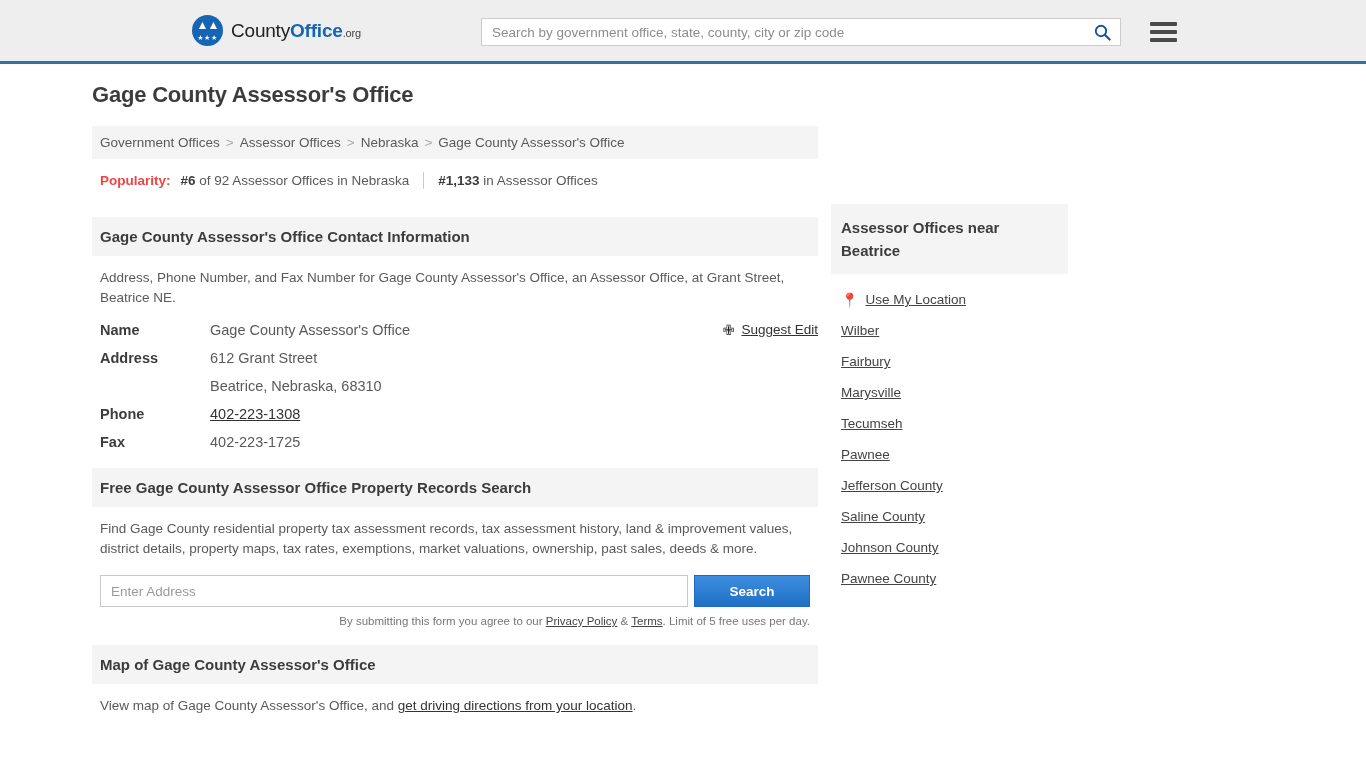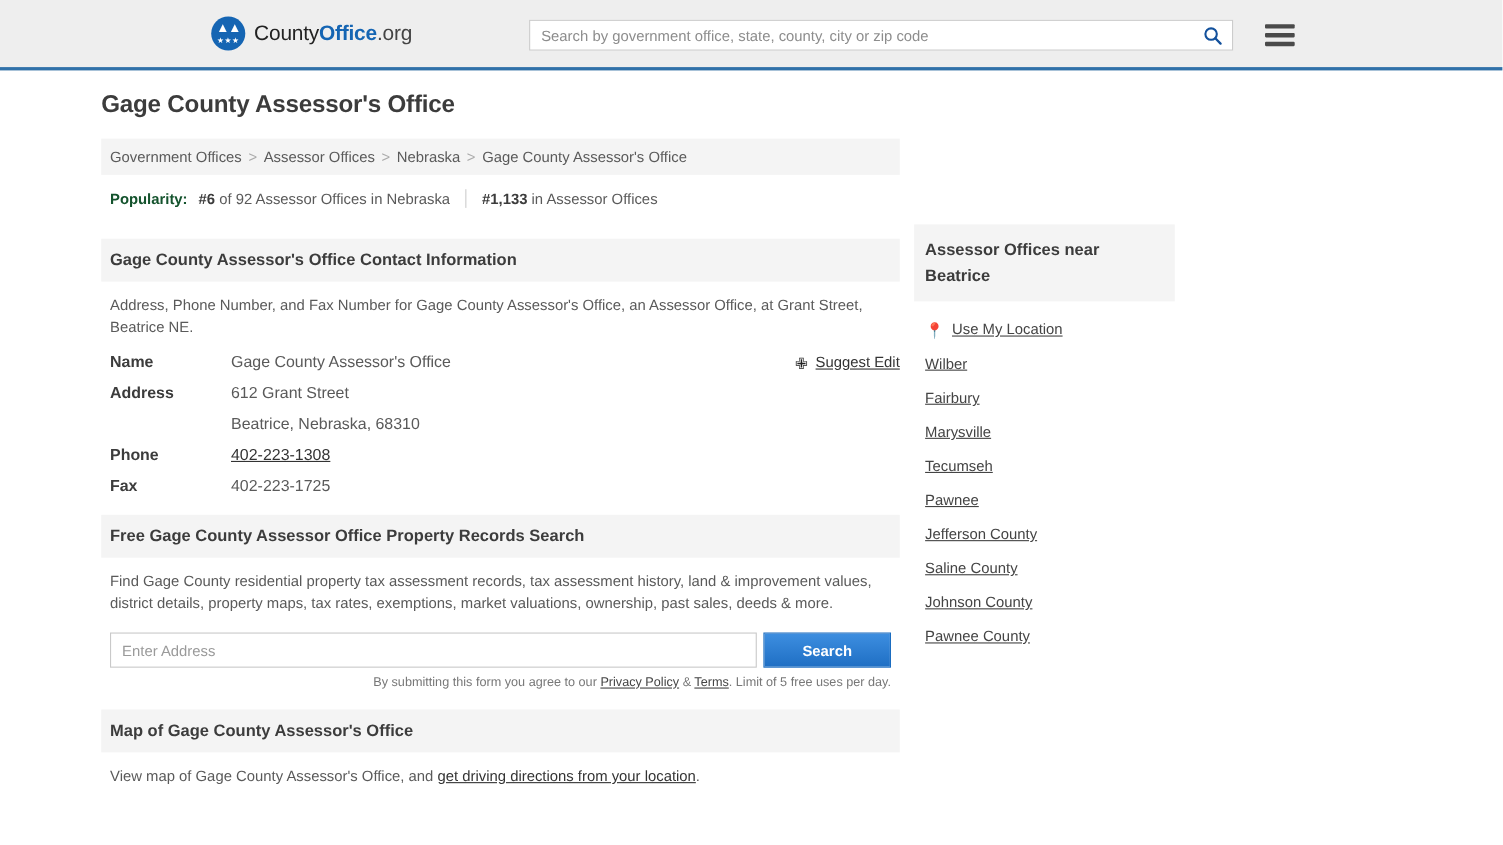--- a/index.html
+++ b/index.html
@@ -57,21 +57,21 @@
     letter-spacing: 0.5px;
   }
   .brand-text {
     font-size: 19px;
     font-weight: 400;
     color: #222222;
     letter-spacing: -0.2px;
     white-space: nowrap;
   }
   .brand-text .bold { font-weight: 700; color: #1565b3; }
-  .brand-text .tld { font-size: 19px; color: #444444; }
+  .brand-text .tld { font-size: 11px; color: #444444; }
 
   .header-search {
     position: absolute;
     left: 481px;
     top: 18px;
     width: 640px;
     height: 28px;
     background: #ffffff;
     border: 1px solid #cccccc;
     display: flex;
@@ -158,21 +158,21 @@
 
   
   .popularity {
     font-size: 13.5px;
     color: #5a5a5a;
     padding: 13px 8px 10px 8px;
     display: flex;
     align-items: center;
     gap: 0;
   }
-  .popularity .lbl { font-weight: 700; color: #14532d; margin-right: 10px; }
+  .popularity .lbl { font-weight: 700; color: #ef4444; margin-right: 10px; }
   .popularity .rank { font-weight: 700; color: #3c3c3c; }
   .popularity .divider {
     display: inline-block;
     width: 1px; height: 17px;
     background: #cccccc;
     margin: 0 14px;
   }
 
   
   .sec-head {

